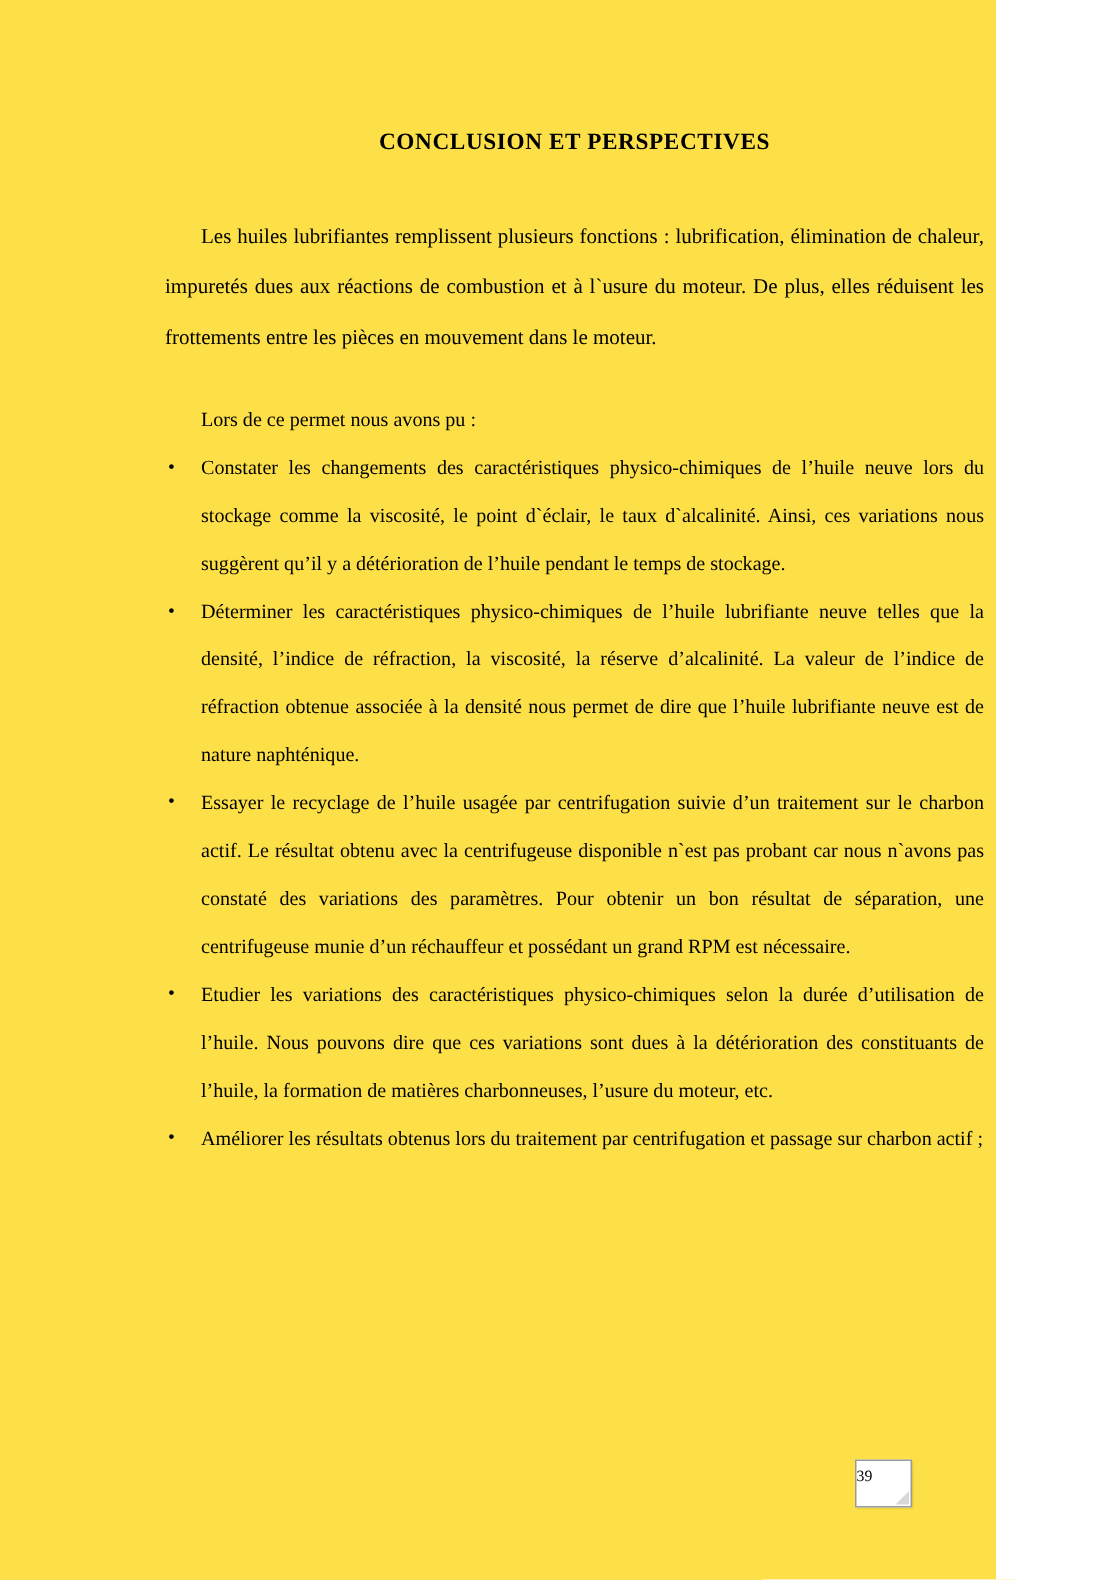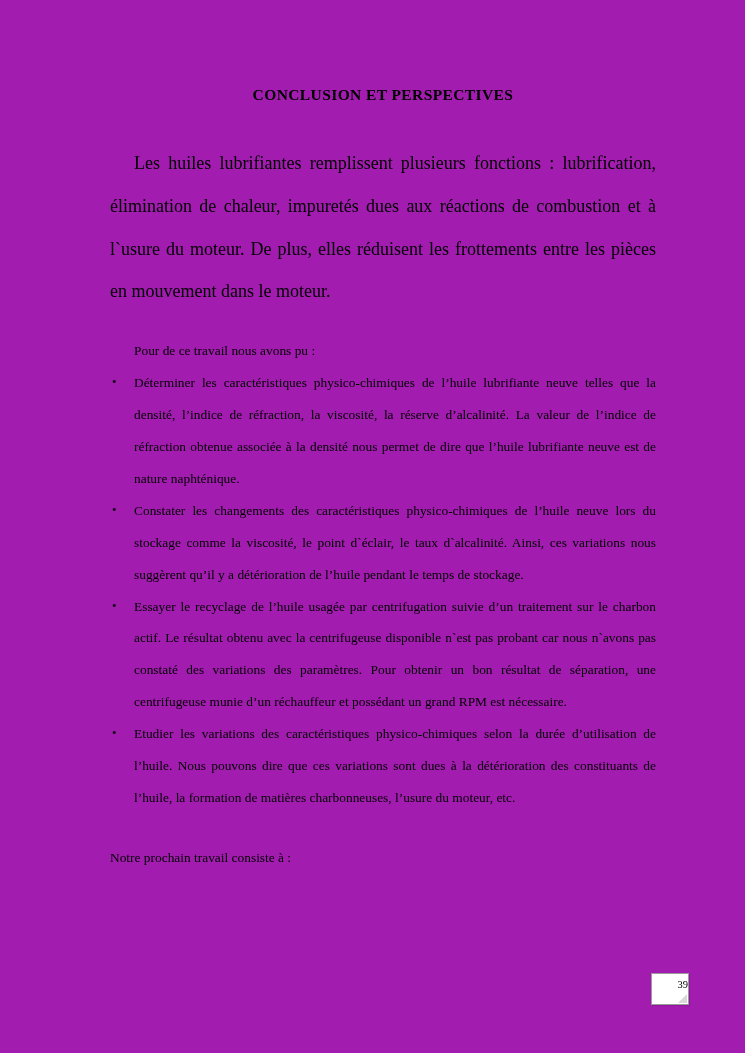--- a/index.html
+++ b/index.html
@@ -2,44 +2,44 @@
 <html><head>
 <meta charset="utf-8">
 <style>
   html, body {
     margin: 0;
     padding: 0;
     background: #ffffff;
   }
   .page {
     position: relative;
-    width: 745px;
+    width: 664px;
     height: 1053px;
-    background: #a21caf;
+    background: #fde047;
     font-family: "Liberation Serif", "DejaVu Serif", serif;
     color: #000000;
     box-sizing: border-box;
     overflow: hidden;
   }
   .content {
     position: absolute;
     left: 110px;
     top: 78px;
     width: 546px;
   }
   .doc-title {
     font-size: 15.5px;
     font-weight: bold;
     text-align: center;
     letter-spacing: 0.4px;
     margin: 0 0 0 0;
     padding-top: 8px;
   }
   .para {
-    font-size: 18px;
+    font-size: 14px;
     line-height: 2.38;
     text-align: justify;
     margin: 0;
     text-indent: 24px;
     hyphens: none;
   }
   .para.first {
     margin-top: 38px;
   }
   .lead {
@@ -85,21 +85,21 @@
     height: 30px;
     border: 1px solid #9a9a9a;
     background: #ffffff;
     box-shadow: 1px 1px 1px rgba(0,0,0,0.10);
   }
   .page-number-box .num {
     position: absolute;
     left: 0;
     right: 0;
     top: 5px;
-    text-align: right;
+    text-align: left;
     font-size: 10.5px;
     font-family: "Liberation Serif", serif;
     color: #000000;
   }
   .page-number-box .fold {
     position: absolute;
     right: 1px;
     bottom: 1px;
     width: 0;
     height: 0;
@@ -110,32 +110,32 @@
 </head>
 <body>
 
 <div class="page">
   <div class="content">
 
     <h1 class="doc-title">CONCLUSION ET PERSPECTIVES</h1>
 
     <p class="para first">Les huiles lubrifiantes remplissent plusieurs fonctions : lubrification, élimination de chaleur, impuretés dues aux réactions de combustion et à l`usure du moteur. De plus, elles réduisent les frottements entre les pièces en mouvement dans le moteur.</p>
 
-    <p class="lead spaced">Pour de ce travail nous avons pu :</p>
+    <p class="lead spaced">Lors de ce permet nous avons pu :</p>
 
     <ul class="bullets">
+      <li>Constater les changements des caractéristiques physico-chimiques de l’huile neuve lors du stockage comme la viscosité, le point d`éclair, le taux d`alcalinité. Ainsi, ces variations nous suggèrent qu’il y a détérioration de l’huile pendant le temps de stockage.</li>
       <li>Déterminer les caractéristiques physico-chimiques de l’huile lubrifiante neuve telles que la densité, l’indice de réfraction, la viscosité, la réserve d’alcalinité. La valeur de l’indice de réfraction obtenue associée à la densité nous permet de dire que l’huile lubrifiante neuve est de nature naphténique.</li>
-      <li>Constater les changements des caractéristiques physico-chimiques de l’huile neuve lors du stockage comme la viscosité, le point d`éclair, le taux d`alcalinité. Ainsi, ces variations nous suggèrent qu’il y a détérioration de l’huile pendant le temps de stockage.</li>
       <li>Essayer le recyclage de l’huile usagée par centrifugation suivie d’un traitement sur le charbon actif. Le résultat obtenu avec la centrifugeuse disponible n`est pas probant car nous n`avons pas constaté des variations des paramètres. Pour obtenir un bon résultat de séparation, une centrifugeuse munie d’un réchauffeur et possédant un grand RPM est nécessaire.</li>
       <li>Etudier les variations des caractéristiques physico-chimiques selon la durée d’utilisation de l’huile. Nous pouvons dire que ces variations sont dues à la détérioration des constituants de l’huile, la formation de matières charbonneuses, l’usure du moteur, etc.</li>
     </ul>
 
-    <p class="lead noindent">Notre prochain travail consiste à :</p>
 
     <ul class="bullets">
+      <li>Améliorer les résultats obtenus lors du traitement par centrifugation et passage sur charbon actif ;</li>
     </ul>
 
   </div>
 
   <div class="page-number-box">
     <div class="num">39</div>
     <div class="fold"></div>
   </div>
 </div>
 

